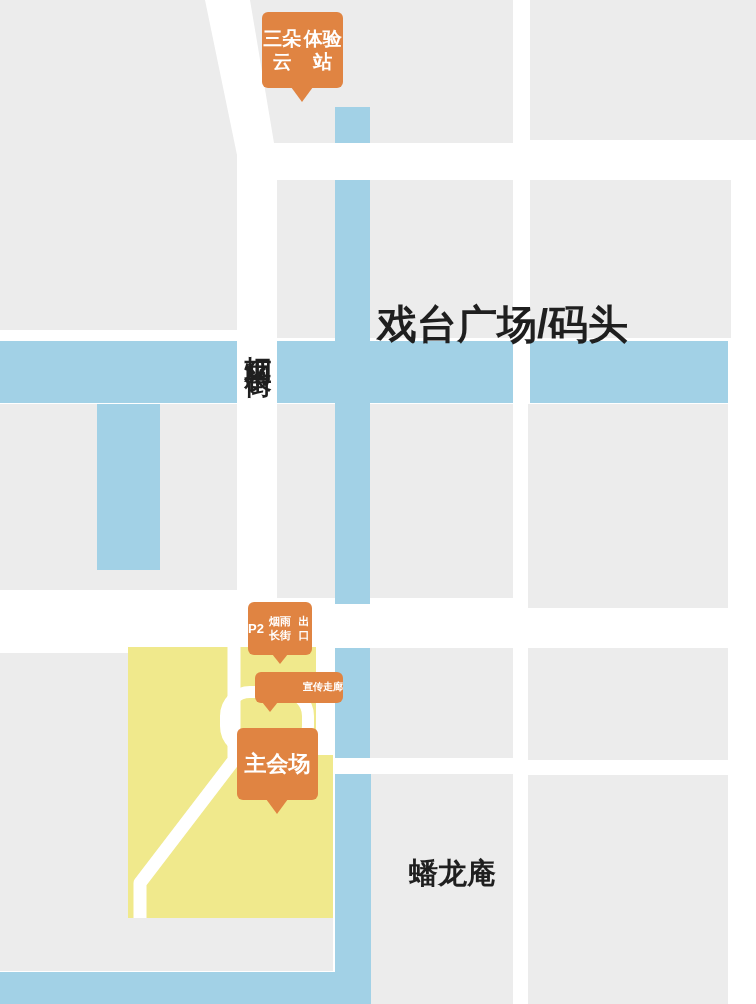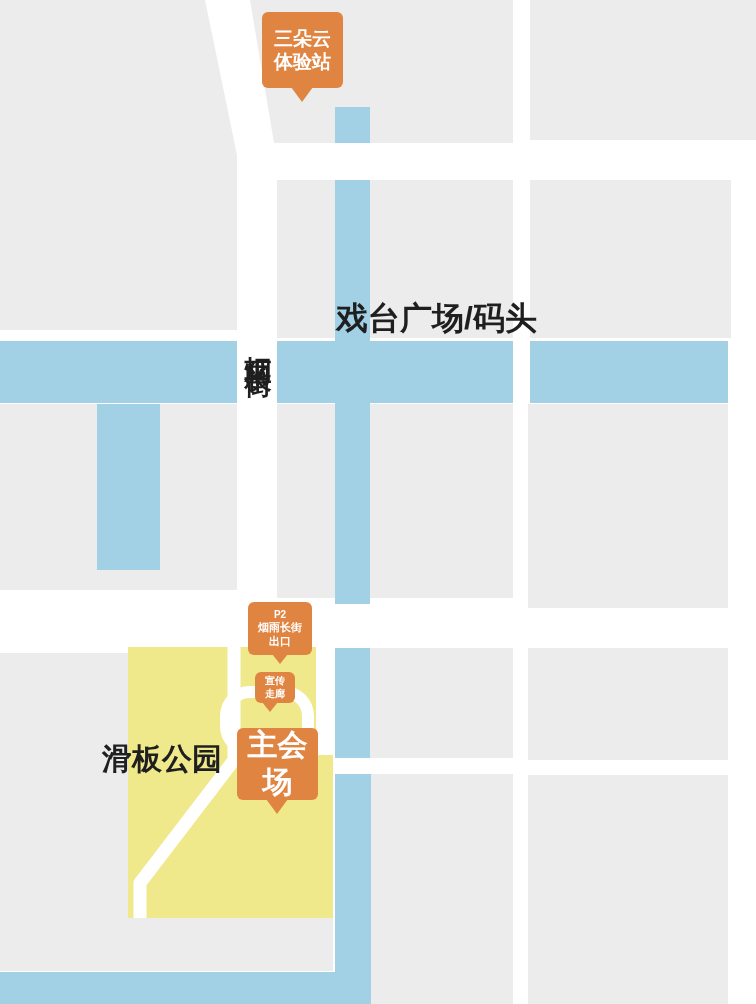--- a/index.html
+++ b/index.html
@@ -9,21 +9,21 @@
   html,body{margin:0;padding:0;background:#fff;}
   #map{position:relative;width:756px;height:1004px;background:var(--street);
        overflow:hidden;font-family:"Liberation Sans","DejaVu Sans",sans-serif;}
   .blk{position:absolute;background:var(--gray);}
   .wtr{position:absolute;background:var(--blue);}
   .park{position:absolute;background:var(--yellow);}
   .strip{position:absolute;background:var(--street);}
   .lbl{position:absolute;color:var(--ink);font-weight:bold;white-space:nowrap;}
   .lbl-v{writing-mode:vertical-rl;text-orientation:upright;letter-spacing:5px;}
   .marker{position:absolute;background:var(--orange);color:#fff;font-weight:bold;
-          display:flex;flex-direction:column;align-items:center;justify-content:center;
+          display:flex;flex-direction:row;align-items:center;justify-content:center;
           text-align:center;border-radius:6px;line-height:1.22;}
   .ptr{position:absolute;width:0;height:0;border-left:11px solid transparent;
        border-right:11px solid transparent;border-top:15px solid var(--orange);}
   .ptr.small{border-left-width:8px;border-right-width:8px;border-top-width:10px;}
   svg{position:absolute;left:0;top:0;}
 </style>
 </head>
 <body>
 
 <div id="map">
@@ -56,42 +56,42 @@
 
   <div class="park" style="left:128px;top:647px;width:205px;height:271px;"></div>
 
   <svg width="756" height="1004">
     <path d="M234 647 L234 760 L140 883 L140 918" fill="none" stroke="#ffffff" stroke-width="13" stroke-linejoin="round" stroke-linecap="butt"></path>
     <rect x="226" y="692" width="82" height="58" rx="24" fill="none" stroke="#ffffff" stroke-width="12"></rect>
   </svg>
 
   <div class="strip" style="left:316px;top:647px;width:19px;height:108px;"></div>
 
-  <div class="lbl" style="left:336px;top:297px;font-size:32px;">戏台广场/码头</div>
+  <div class="lbl" style="left:336px;top:297px;font-size:40px;padding-left:41px;">戏台广场/码头</div>
   <div class="lbl lbl-v" style="left:240px;top:334px;font-size:27px;">烟雨长街</div>
-  <div class="lbl" style="left:102px;top:739px;font-size:30px;">滑板公园</div>
+  <div class="lbl" style="left:409px;top:854px;font-size:29px;">蟠龙庵</div>
 
   <div class="marker" style="left:262px;top:12px;width:81px;height:76px;font-size:19px;">
     <span>三朵云</span>
     <span>体验站</span>
     <div class="ptr" style="left:29px;top:75px;"></div>
   </div>
 
   <div class="marker" style="left:248px;top:602px;width:64px;height:53px;font-size:11px;">
-    <span style="font-size:10px;text-align:center;">P2</span>
+    <span style="font-size:13px;text-align:center;">P2</span>
     <span>烟雨长街</span>
     <span>出口</span>
     <div class="ptr small" style="left:24px;top:52px;"></div>
   </div>
 
-  <div class="marker" style="left:255px;top:672px;width:40px;height:31px;font-size:10px;">
+  <div class="marker" style="left:255px;top:672px;width:40px;height:31px;font-size:10px;padding-left:48px;">
     <span>宣传</span>
     <span>走廊</span>
     <div class="ptr small" style="left:7px;top:30px;"></div>
   </div>
 
 
-  <div class="marker" style="left:237px;top:728px;width:81px;height:72px;font-size:30px;">
+  <div class="marker" style="left:237px;top:728px;width:81px;height:72px;font-size:22px;">
     <span>主会场</span>
     <div class="ptr" style="left:29px;top:71px;"></div>
   </div>
 
 </div>
 
 </body></html>

